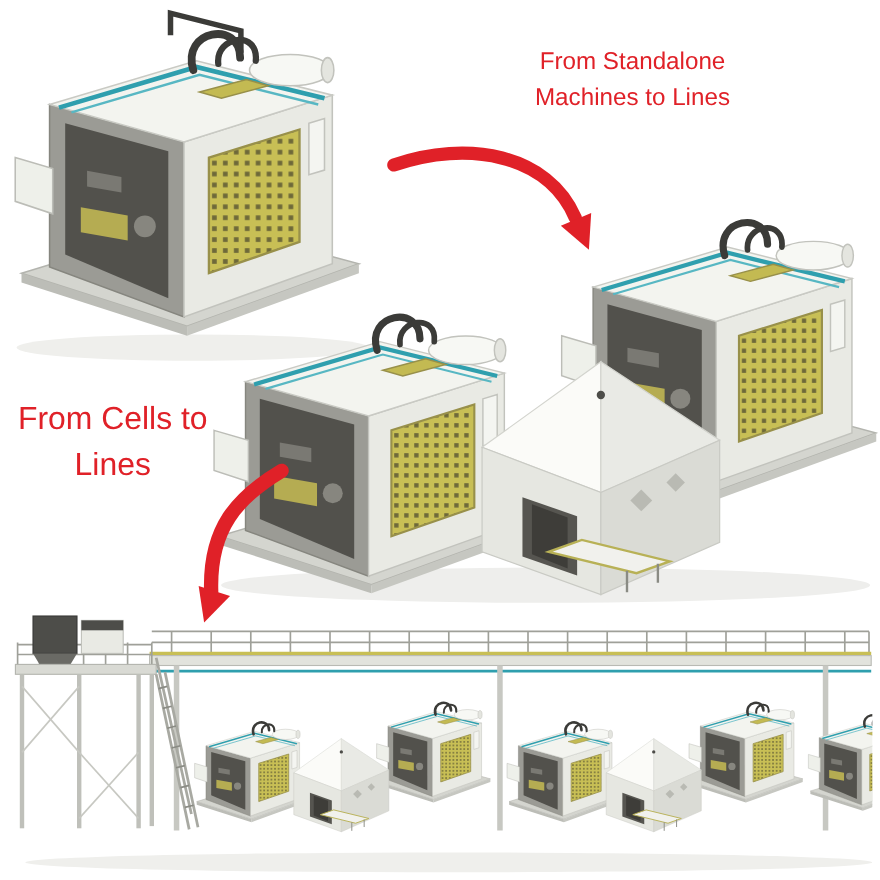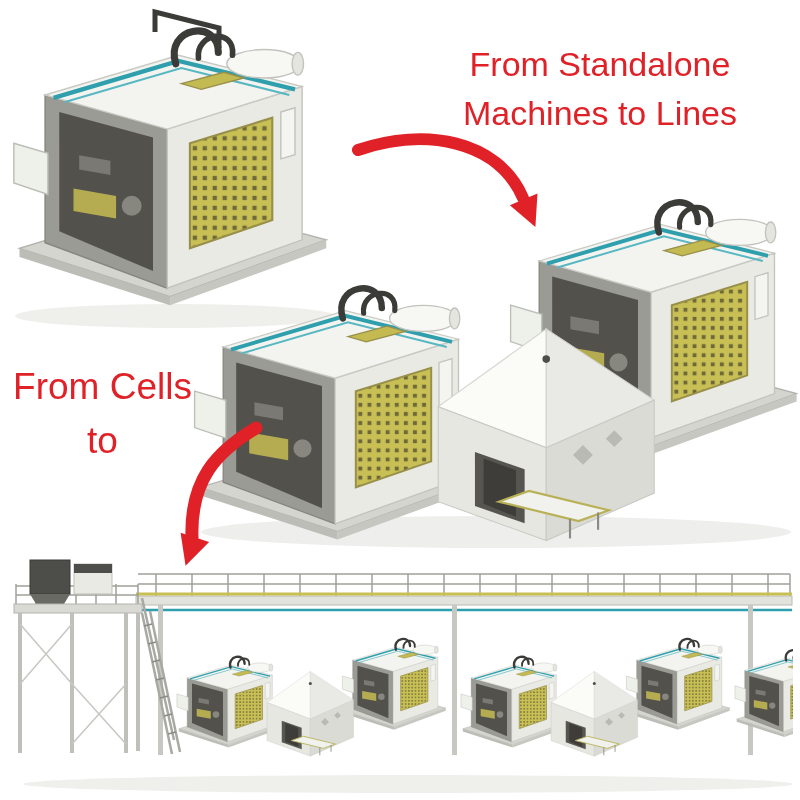--- a/index.html
+++ b/index.html
@@ -1,21 +1,21 @@
 <!DOCTYPE html>
 <html><head>
 <meta charset="utf-8">
 <style>
   html,body{margin:0;padding:0;}
   body{font-family:"Liberation Sans", sans-serif; background:#ffffff;}
   .stage{position:relative;width:800px;height:800px;background:#ffffff;overflow:hidden;}
   .caption{position:absolute;color:#e02128;font-weight:500;text-align:center;}
   .caption span{display:block;line-height:1.45;}
-  .cap-top{left:432px;top:40px;width:336px;font-size:34px;}
-  .cap-left{left:0px;top:360px;width:205px;font-size:37px;}
+  .cap-top{left:407px;top:40px;width:336px;font-size:22px;}
+  .cap-left{left:0px;top:360px;width:205px;font-size:29px;}
   .illus{position:absolute;}
   svg{display:block;}
 </style>
 </head>
 <body>
 
 <div class="stage">
 
   <svg width="0" height="0" style="position:absolute" aria-hidden="true">
     <defs>
@@ -128,20 +128,21 @@
 
   <svg class="illus" style="left:186px;top:194px" width="612" height="362" viewBox="0 0 612 362">
     <ellipse cx="310" cy="338" rx="295" ry="16" fill="#eeeeec"></ellipse>
     <use href="#machine-unit" transform="translate(322,2) scale(1.30)"></use>
     <use href="#machine-unit" transform="translate(6,88) scale(1.30)"></use>
     <use href="#center-house" transform="translate(222,96) scale(1.08)"></use>
   </svg>
 
   <div class="caption cap-left">
     <span>From Cells to</span>
+    <span>Lines</span>
   </div>
 
   <svg class="illus" style="left:8px;top:552px" width="785" height="248" viewBox="0 0 785 248">
     <ellipse cx="400" cy="232" rx="385" ry="9" fill="#efefec"></ellipse>
 
     <g>
       <g stroke="#9fa099" stroke-width="1.5">
         <line x1="130" y1="22" x2="782" y2="22"></line>
         <line x1="130" y1="32" x2="782" y2="32"></line>
         <line x1="148" y1="22" x2="148" y2="45"></line>

